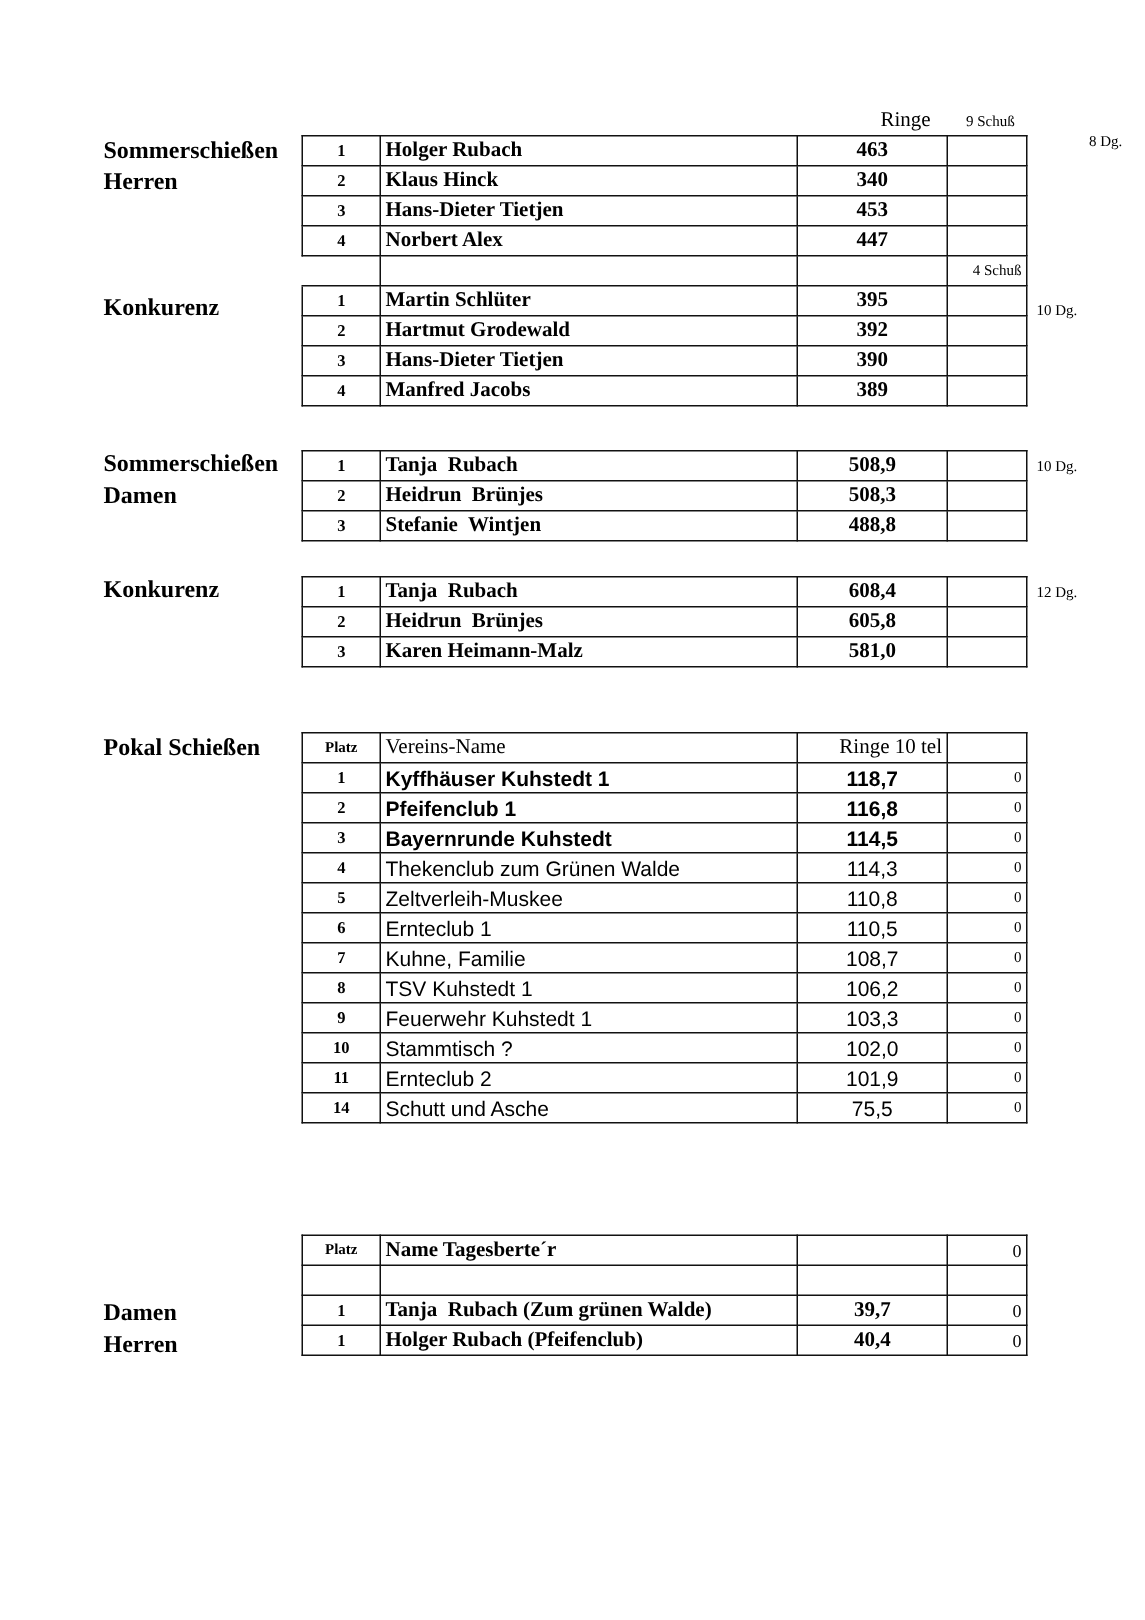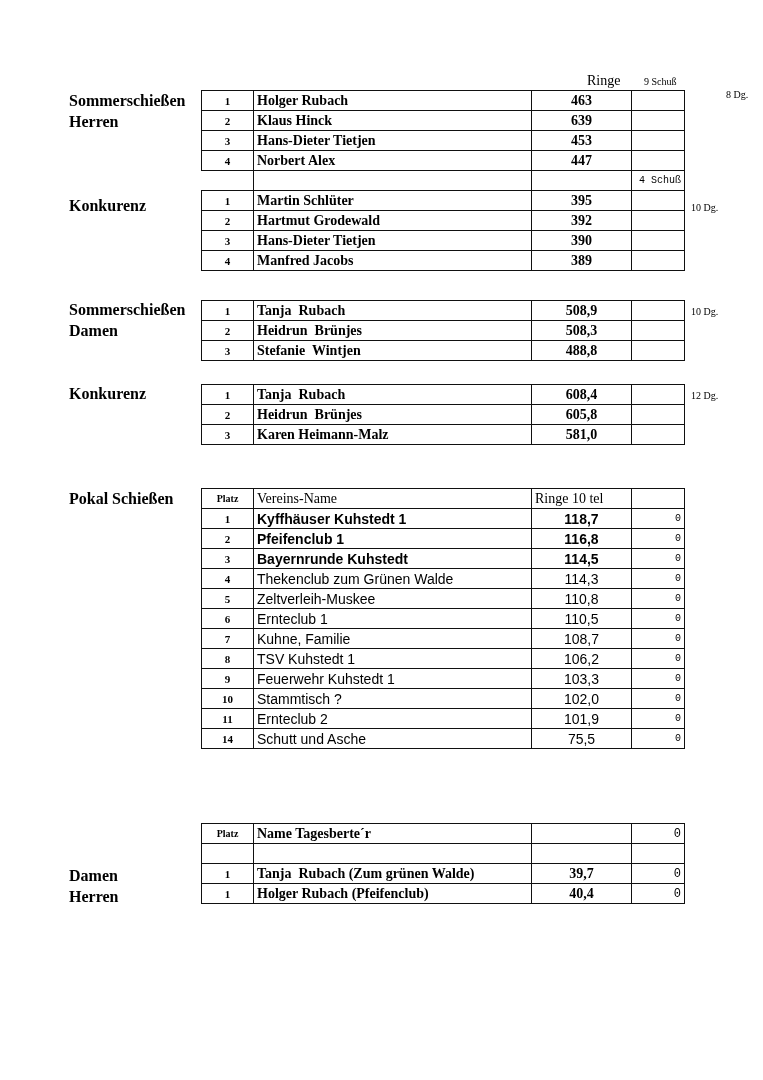--- a/index.html
+++ b/index.html
@@ -6,25 +6,25 @@
   body { width:763px; height:1080px; position:relative; overflow:hidden;
          font-family:"Liberation Serif", serif; color:#000; }
   .sec-label { position:absolute; left:69px; font-weight:bold; font-size:16px; line-height:20px; white-space:nowrap; }
   .note { position:absolute; font-size:10px; line-height:12px; white-space:nowrap; }
   .hdr { position:absolute; font-size:14px; line-height:16px; white-space:nowrap; }
   table.grid { position:absolute; border-collapse:collapse; table-layout:fixed; }
   table.grid td { border:1.5px solid #111; padding:0 3px; height:19px; line-height:18px; overflow:hidden; white-space:nowrap; }
   td.rank { text-align:center; font-weight:bold; font-size:11px; }
   td.name { font-weight:bold; font-size:14px; text-align:left; }
   td.score { text-align:center; font-weight:bold; font-size:14px; }
-  td.extra { text-align:right; font-size:10px;font-family:Liberation Mono, monospace; }
+  td.extra { text-align:right; font-size:10px; }
   td.sans { font-family:"Liberation Sans", sans-serif; font-weight:normal; font-size:14px; }
   td.sans.bold { font-weight:bold; }
   td.hdr-cell { font-weight:normal; font-size:14px; }
-  td.hdr-center { text-align:left; font-weight:normal; font-size:14px; }
+  td.hdr-center { text-align:right; font-weight:normal; font-size:14px; }
   td.empty { }
   td.noborder-left { border-left:none; border-top:none; border-bottom:none; }
 </style>
 </head>
 <body>
 
 <div class="hdr" style="left:587px; top:73px;">Ringe</div>
 <div class="note" style="left:644px; top:76px;">9 Schuß</div>
 
 <div class="sec-label" style="top:91px;">Sommerschießen</div>
@@ -41,21 +41,21 @@
   <tbody>
     <tr>
       <td class="rank">1</td>
       <td class="name">Holger Rubach</td>
       <td class="score">463</td>
       <td class="empty"></td>
     </tr>
     <tr>
       <td class="rank">2</td>
       <td class="name">Klaus Hinck</td>
-      <td class="score">639</td>
+      <td class="score">340</td>
       <td class="empty"></td>
     </tr>
     <tr>
       <td class="rank">3</td>
       <td class="name">Hans-Dieter Tietjen</td>
       <td class="score">453</td>
       <td class="empty"></td>
     </tr>
     <tr>
       <td class="rank">4</td>

